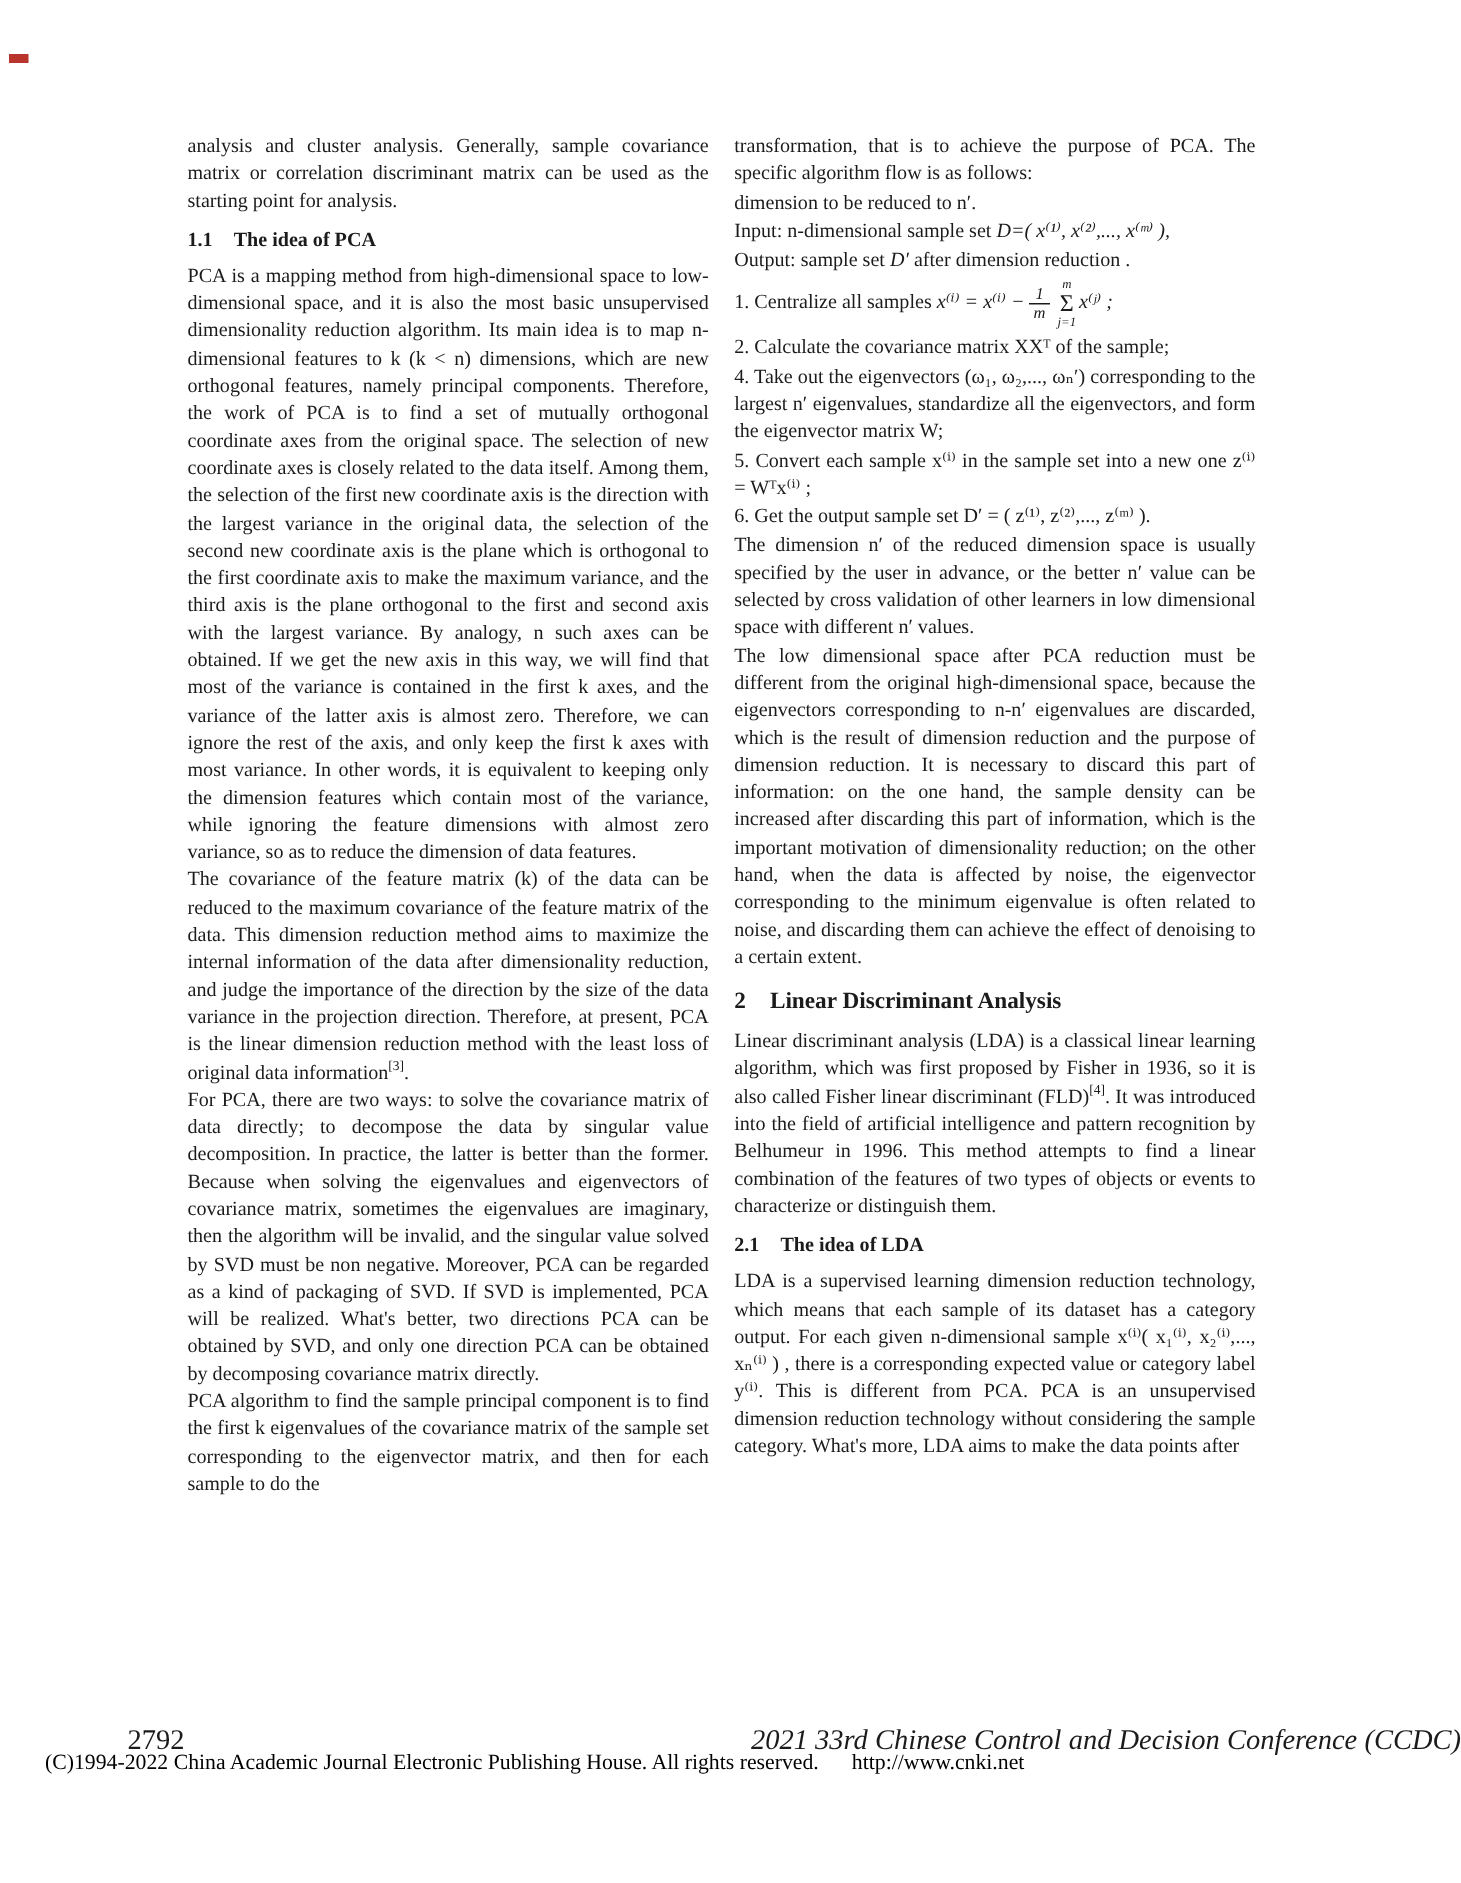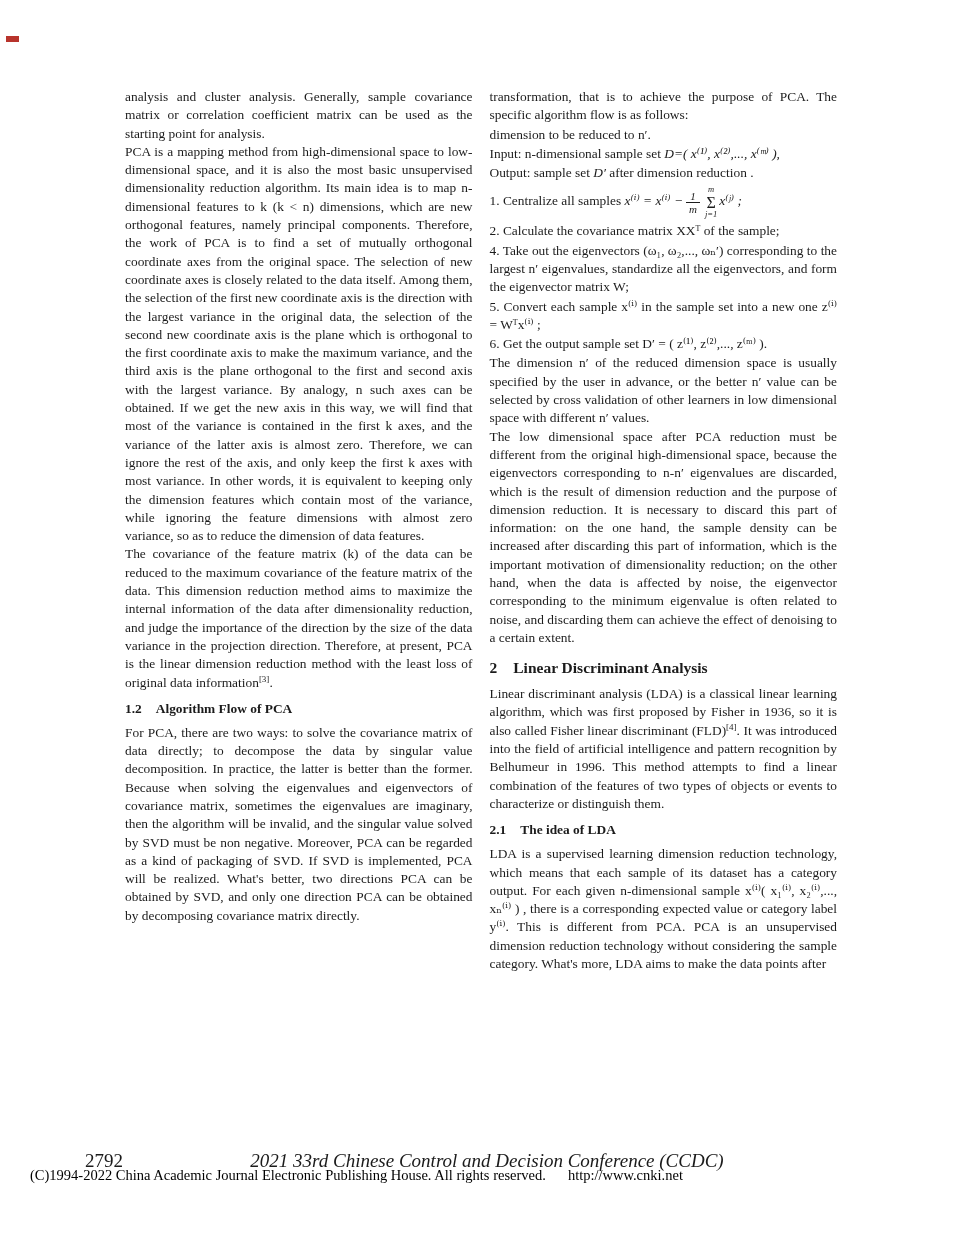--- a/index.html
+++ b/index.html
@@ -44,47 +44,48 @@
 
   .bigop {
     display:inline-flex; flex-direction:column; align-items:center;
     vertical-align:middle; line-height:1; margin:0 2px;
   }
   .opsym { font-size:16px; line-height:0.95; }
   .oplim { font-size:8.5px; font-style:italic; line-height:1.1; }
 
   .footer { position:absolute; left:0; right:0; top:1150px; font-size:19px; }
   .pageno { position:absolute; left:85px; top:0; }
-  .conf { display:block; text-align:center; font-style:italic; }
+  .conf { display:block; text-align:right; font-style:italic; }
 
   .watermark {
     position:absolute; left:30px; top:1167px;
     color:#000000; font-size:14.5px; white-space:nowrap;
   }
   .watermark .wurl { margin-left:22px; }
 </style>
 </head>
 <body>
 
 <div class="page">
   <div class="scan-mark"></div>
 
   <div class="content">
 
     <div class="col">
-      <p class="body">analysis and cluster analysis. Generally, sample covariance matrix or correlation coefficient matrix can be used as the starting point for analysis.</p>
+      <p class="body">analysis and cluster analysis. Generally, sample covariance matrix or correlation discriminant matrix can be used as the starting point for analysis.</p>
 
+      <h3 class="sub"><span class="hnum">1.1</span><span>The idea of  PCA</span></h3>
 
       <p class="body">PCA is a mapping method from high-dimensional space to low-dimensional space, and it is also the most basic unsupervised dimensionality reduction algorithm. Its main idea is to map n-dimensional features to k (k &lt; n) dimensions, which are new orthogonal features, namely principal components. Therefore, the work of PCA is to find a set of mutually orthogonal coordinate axes from the original space. The selection of new coordinate axes is closely related to the data itself. Among them, the selection of the first new coordinate axis is the direction with the largest variance in the original data, the selection of the second new coordinate axis is the plane which is orthogonal to the first coordinate axis to make the maximum variance, and the third axis is the plane orthogonal to the first and second axis with the largest variance. By analogy, n such axes can be obtained. If we get the new axis in this way, we will find that most of the variance is contained in the first k axes, and the variance of the latter axis is almost zero. Therefore, we can ignore the rest of the axis, and only keep the first k axes with most variance. In other words, it is equivalent to keeping only the dimension features which contain most of the variance, while ignoring the feature dimensions with almost zero variance, so as to reduce the dimension of data features.</p>
 
       <p class="body"><span>The covariance of the feature matrix (k) of the data can be reduced to the maximum covariance of the feature matrix of the data. This dimension reduction method aims to maximize the internal information of the data after dimensionality reduction, and judge the importance of the direction by the size of the data variance in the projection direction. Therefore, at present, PCA is the linear dimension reduction method with the least loss of original data information</span><sup class="ref">[3]</sup><span>.</span></p>
 
-      <h3 class="sub"><span class="hnum">1.2</span><span>Algorithm Flow of  PCA</span></h3>
 
       <p class="body">For PCA, there are two ways: to solve the covariance matrix of data directly; to decompose the data by singular value decomposition. In practice, the latter is better than the former. Because when solving the eigenvalues and eigenvectors of covariance matrix, sometimes the eigenvalues are imaginary, then the algorithm will be invalid, and the singular value solved by SVD must be non negative. Moreover, PCA can be regarded as a kind of packaging of SVD. If SVD is implemented, PCA will be realized. What's better, two directions PCA can be obtained by SVD, and only one direction PCA can be obtained by decomposing covariance matrix directly.</p>
+      <p class="body">PCA algorithm to find the sample principal component is to find the first k eigenvalues of the covariance matrix of the sample set corresponding to the eigenvector matrix, and then for each sample to do the</p>
     </div>
 
     <div class="col">
       <p class="body">transformation, that is to achieve the purpose of PCA. The specific algorithm flow is as follows:</p>
 
       <div class="algo">
         <p class="algo-line">dimension to be reduced to n′.</p>
 
         <p class="algo-line"><span>Input: n-dimensional sample set</span> <span class="mi">D=( x⁽¹⁾, x⁽²⁾,..., x⁽ᵐ⁾ ),</span></p>
 

